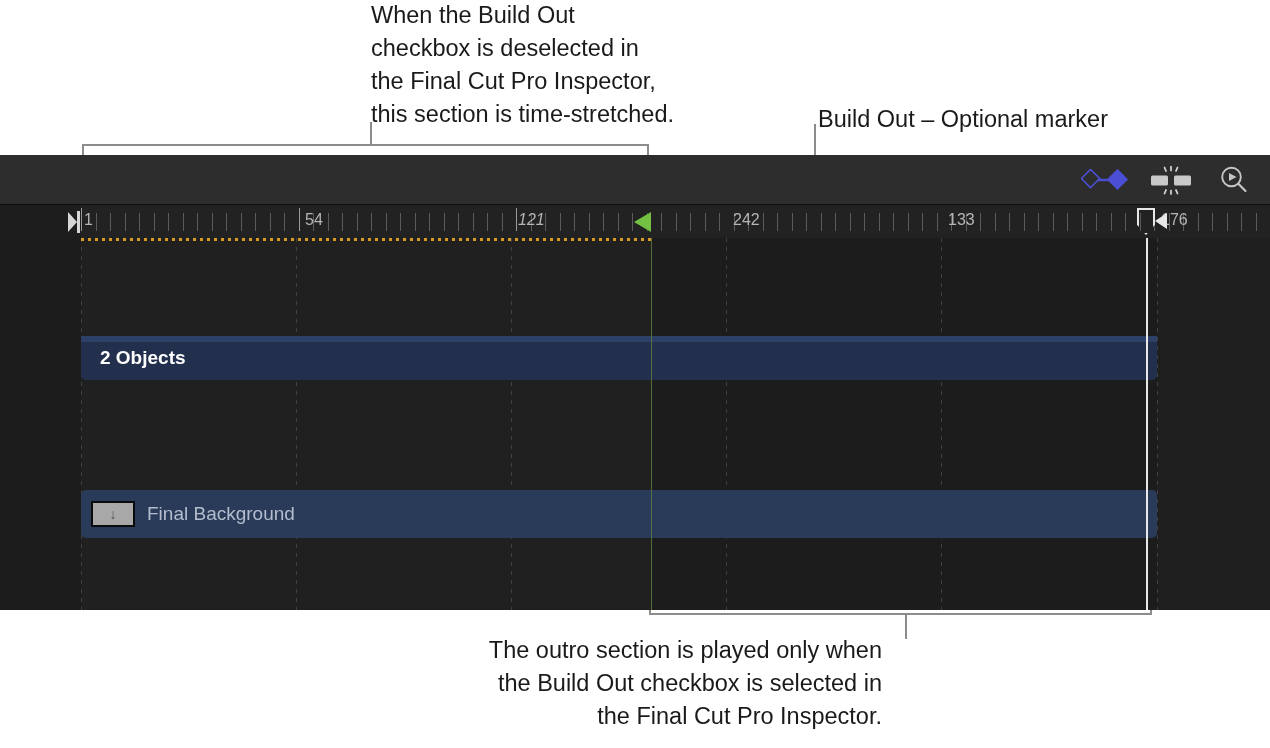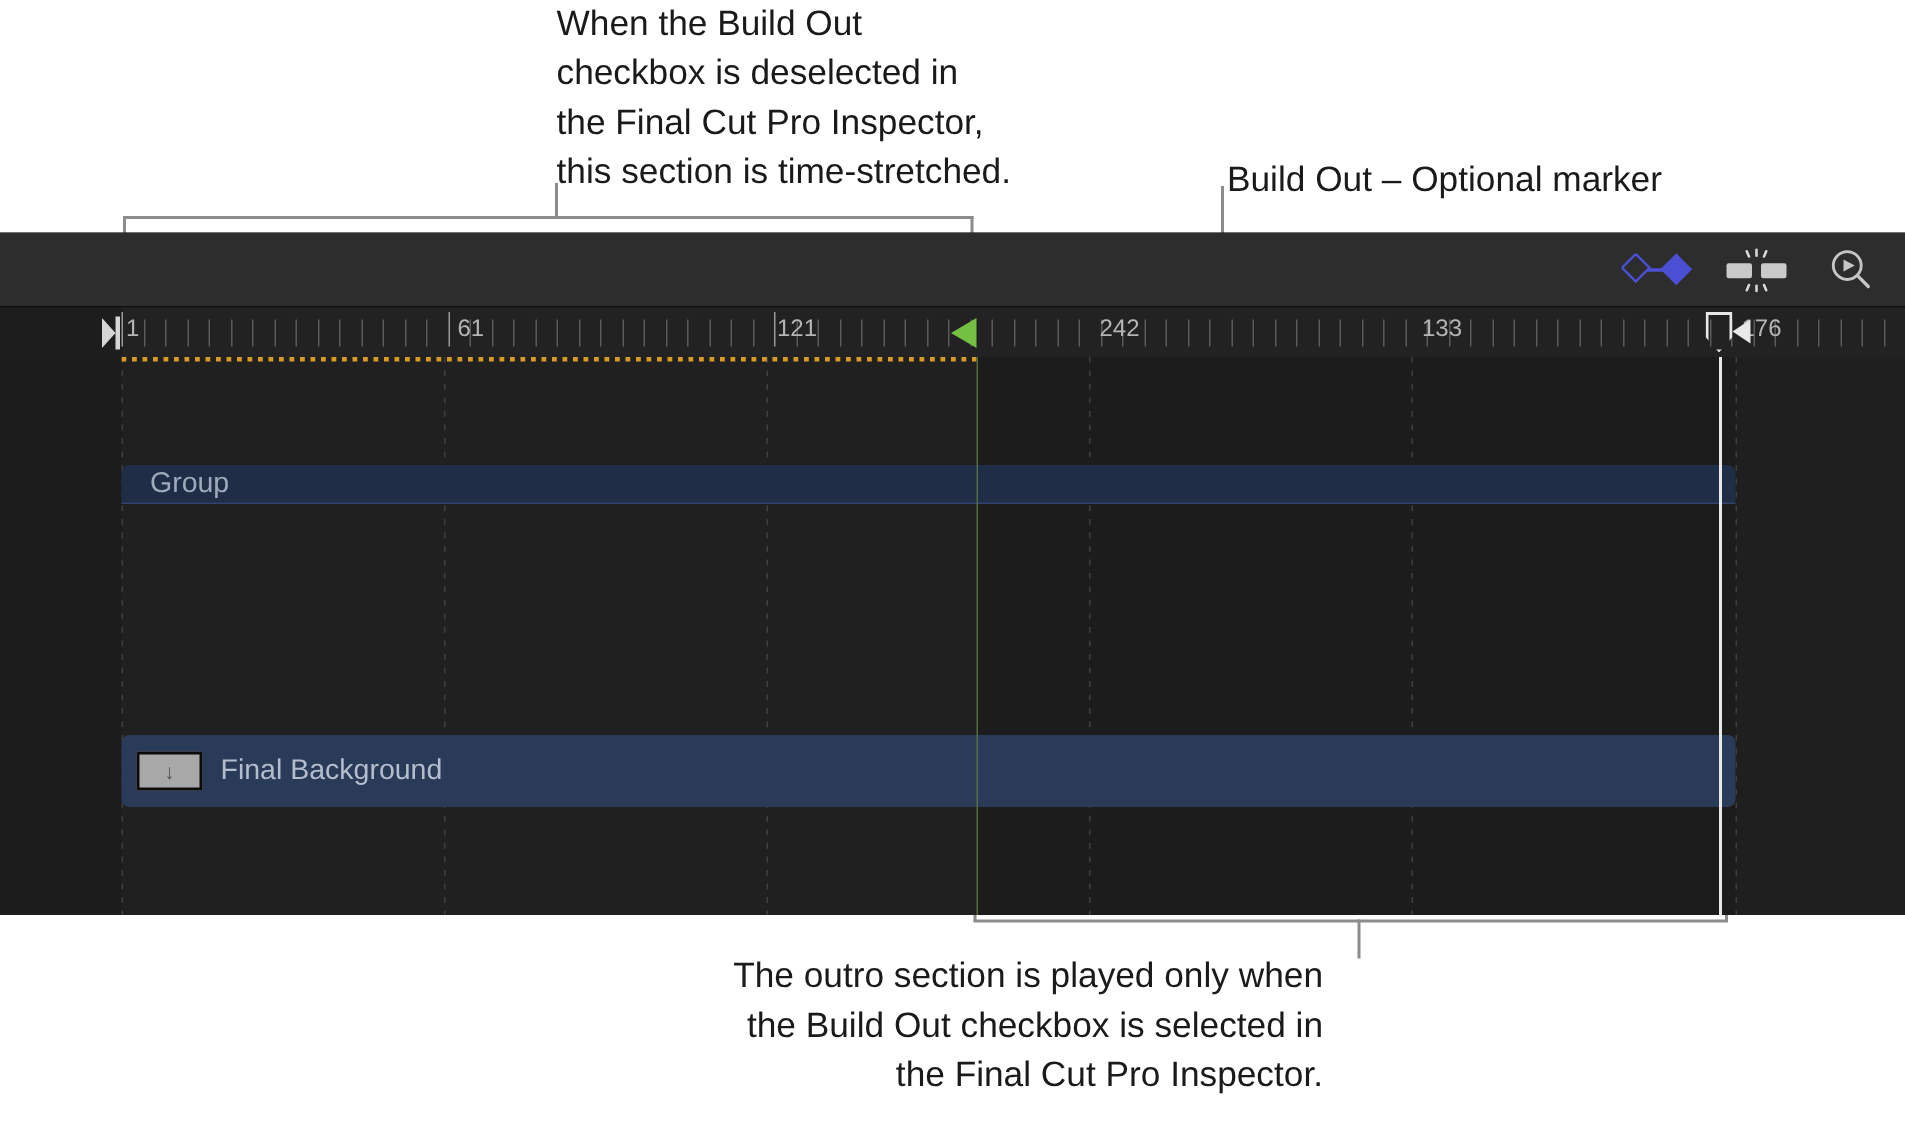--- a/index.html
+++ b/index.html
@@ -226,22 +226,22 @@
         <div class="tick minor" style="left: 1169px;"></div>
         <div class="tick minor" style="left: 1183px;"></div>
         <div class="tick minor" style="left: 1198px;"></div>
         <div class="tick minor" style="left: 1212px;"></div>
         <div class="tick minor" style="left: 1227px;"></div>
         <div class="tick minor" style="left: 1241px;"></div>
         <div class="tick minor" style="left: 1256px;"></div>
       </div>
     <div id="ruler-labels">
         <span class="rlabel" style="left: 84px;">1</span>
-        <span class="rlabel" style="left: 305px;">61</span>
-        <span class="rlabel" style="left: 518px;">121</span>
+        <span class="rlabel" style="left: 305px;">54</span>
+        <span class="rlabel" style="left: 518px; font-style: italic;">121</span>
         <span class="rlabel" style="left: 733px;">242</span>
         <span class="rlabel" style="left: 948px;">133</span>
         <span class="rlabel" style="left: 1161px;">176</span>
       </div>
 
     <div id="start-marker">
       <div class="tri"></div>
       <div class="bar"></div>
     </div>
 
@@ -264,25 +264,25 @@
     <div id="gridlines">
         <div class="gridline" style="left: 81px;"></div>
         <div class="gridline" style="left: 296px;"></div>
         <div class="gridline" style="left: 511px;"></div>
         <div class="gridline" style="left: 726px;"></div>
         <div class="gridline" style="left: 941px;"></div>
         <div class="gridline" style="left: 1157px;"></div>
       </div>
     <div id="dotline"></div>
 
-    <div class="clip" id="clip-group">
-      <span class="clip-label">Group</span>
+
+    <div class="clip" id="clip-objects">
       <span class="hl"></span>
-    </div>
-
+      <span class="clip-label">2 Objects</span>
+    </div>
 
 
     <div class="clip" id="clip-bg">
       <span class="thumb-box">
           <span class="arrow">↓</span>
         </span>
       <span class="clip-label">Final Background</span>
     </div>
   </div>
 

